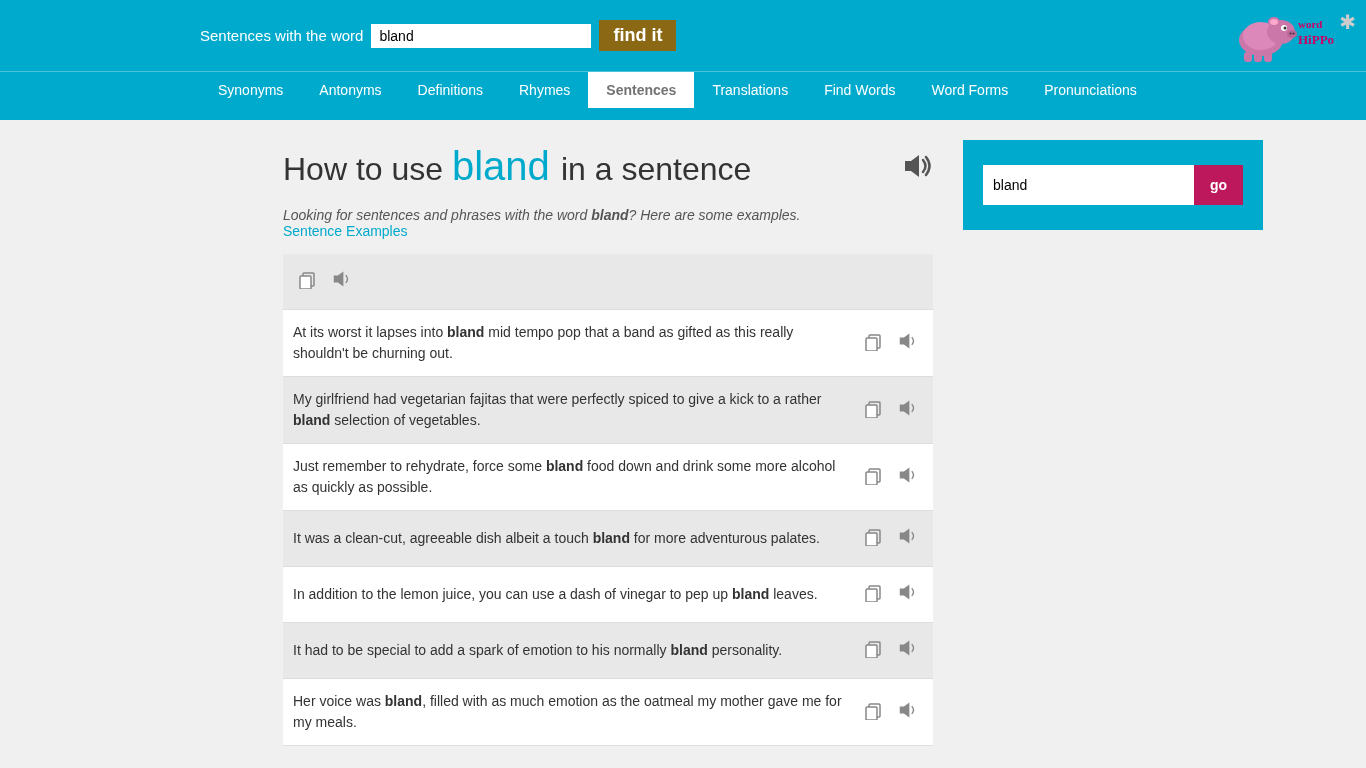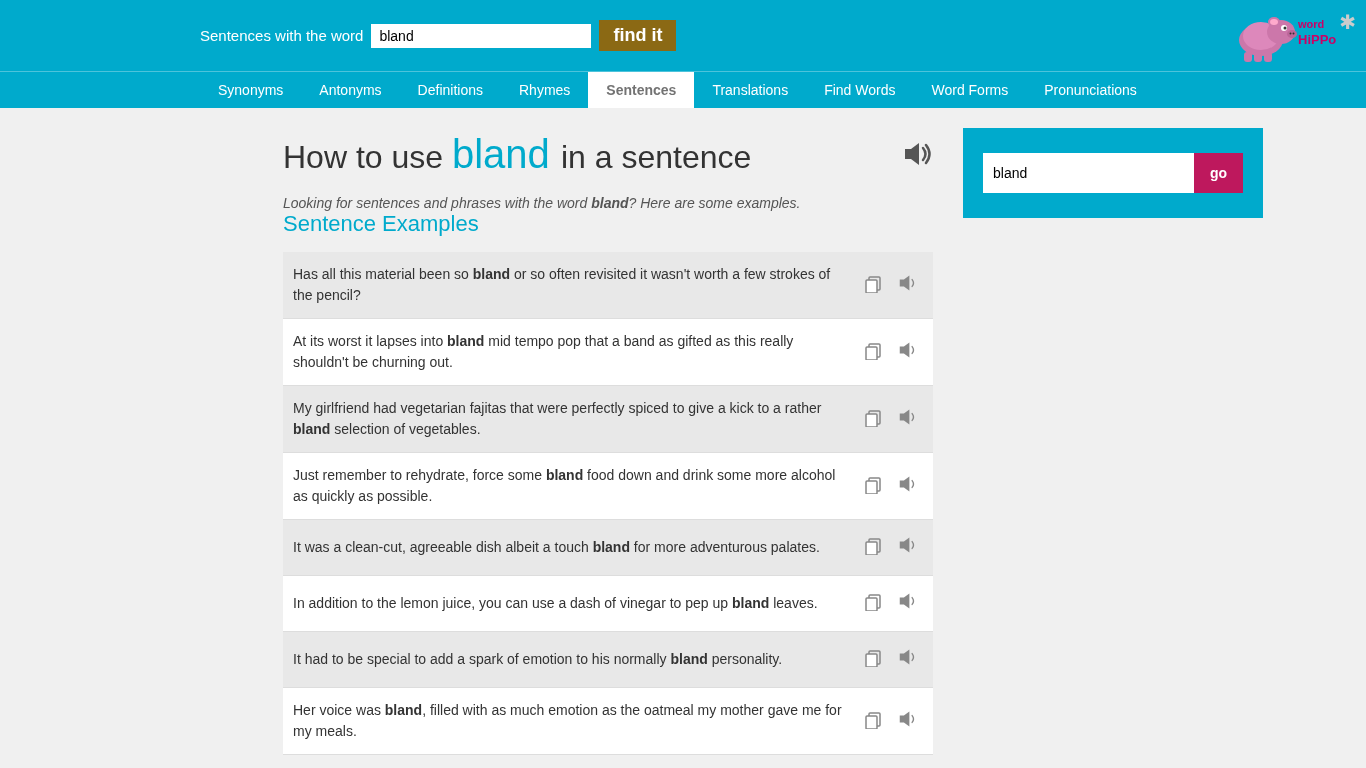--- a/index.html
+++ b/index.html
@@ -33,27 +33,28 @@
       padding: 5px 14px;
       cursor: pointer;
       font-size: 18px;
       font-weight: bold;
     }
     .logo-area {
       margin-left: auto;
       margin-right: 20px;
       display: flex;
       align-items: center;
+      font-family: Liberation Serif, serif;
     }
 
     
     .nav-bar {
       background: #00aacc;
       display: flex;
-      padding: 0 0 0 200px;
+      padding: 0 0 12px 200px;
       border-top: 1px solid rgba(255,255,255,0.3);
     }
     .nav-item {
       color: white;
       padding: 10px 18px;
       cursor: pointer;
       font-size: 14px;
       text-decoration: none;
       display: block;
     }
@@ -99,21 +100,21 @@
     .sound-btn-main {
       float: right;
       background: none;
       border: none;
       cursor: pointer;
       margin-top: -50px;
     }
 
     .section-title {
       color: #00aacc;
-      font-size: 22px;
+      font-size: 14px;
       margin-bottom: 15px;
       font-weight: normal;
     }
 
     
     .sentence-row {
       display: flex;
       align-items: center;
       padding: 12px 10px;
       border-bottom: 1px solid #ddd;
@@ -258,21 +259,20 @@
 
     <p class="subtitle">
       <span>Looking for sentences and phrases with the word</span>
       <strong> bland</strong><span>? Here are some examples.</span>
     </p>
 
     <h2 class="section-title">Sentence Examples</h2>
 
     <div id="sentences-container">
     <div class="sentence-row">
-          <span class="sentence-text">Has all this material been so <strong>bland</strong> or so often revisited it wasn't worth a few strokes of the pencil?</span>
           <div class="sentence-actions">
             <button class="icon-btn"><svg width="20" height="20" viewBox="0 0 20 20" fill="#888">
                 <rect x="6" y="4" width="11" height="13" rx="1" fill="none" stroke="#888" stroke-width="1.5"></rect>
                 <rect x="3" y="7" width="11" height="13" rx="1" fill="white" stroke="#888" stroke-width="1.5"></rect>
               </svg></button>
             <button class="icon-btn"><svg width="22" height="22" viewBox="0 0 32 32" fill="#888">
                 <polygon points="4,11 4,21 10,21 18,27 18,5 10,11" fill="#888"></polygon>
                 <path d="M22,11 Q26,16 22,21" stroke="#888" stroke-width="2" fill="none" stroke-linecap="round"></path>
               </svg></button>
           </div>

